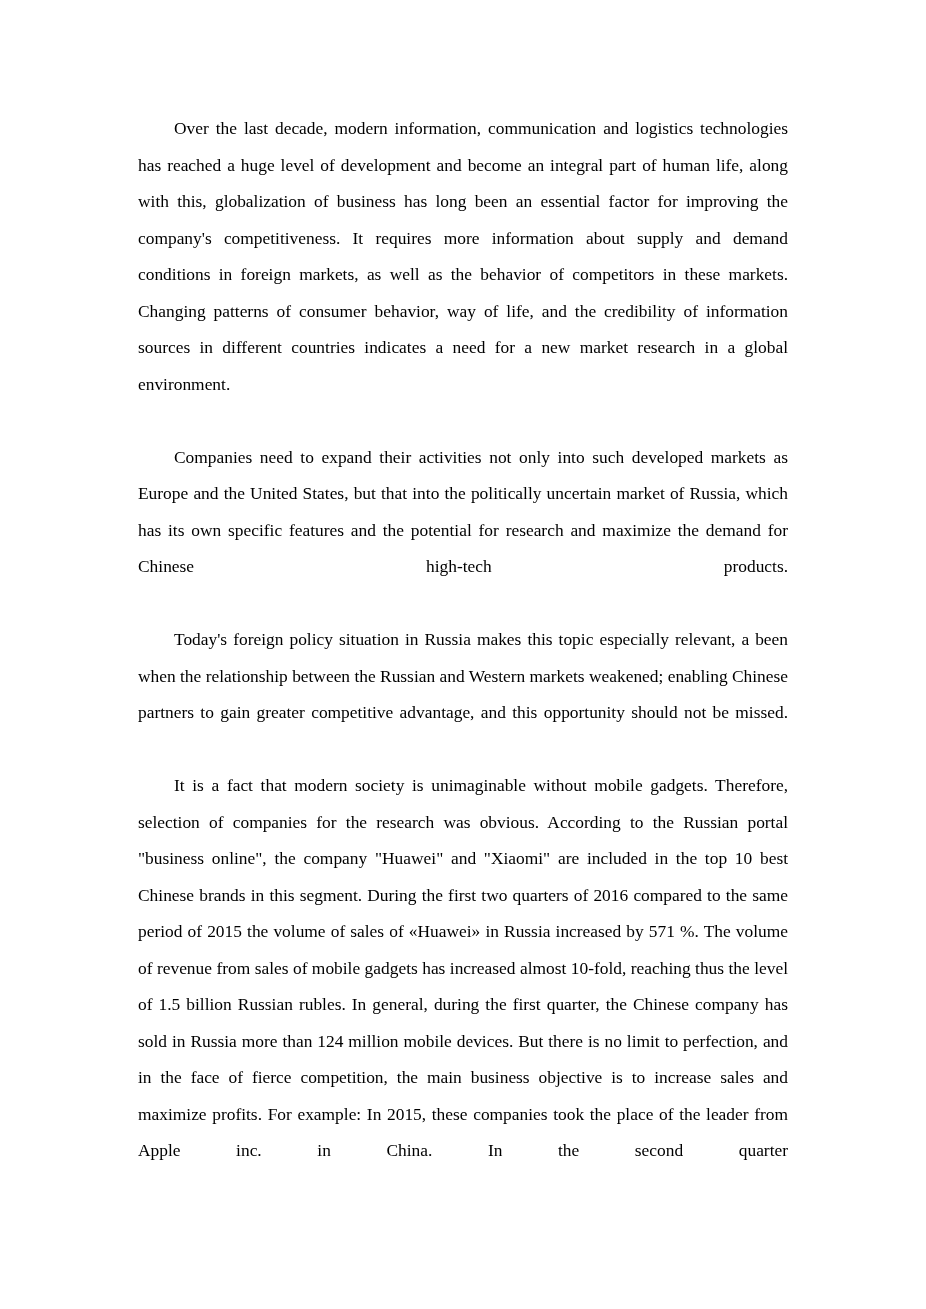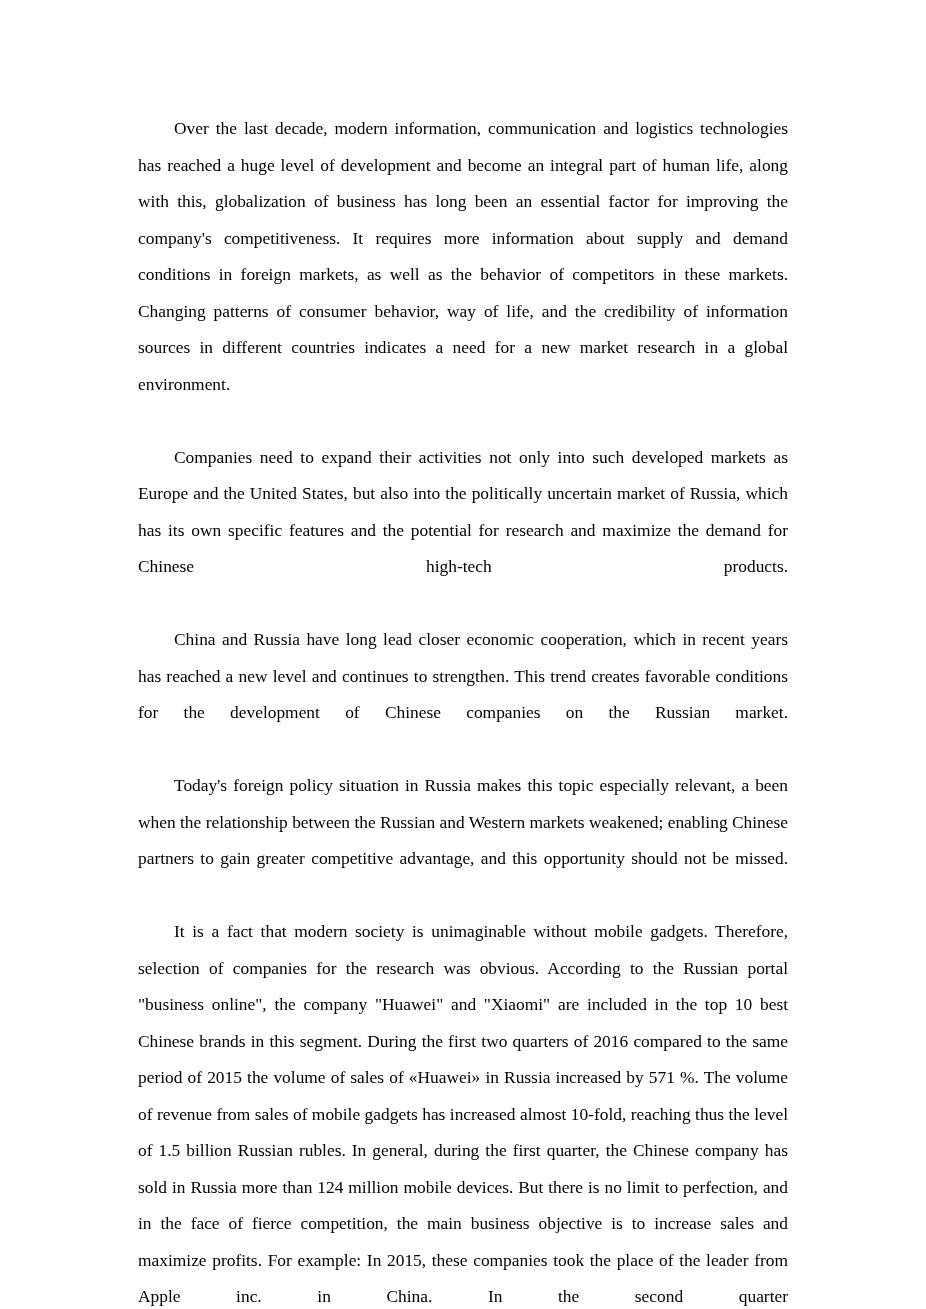--- a/index.html
+++ b/index.html
@@ -39,18 +39,17 @@
     display: inline-block;
     width: 100%;
   }
 </style>
 </head>
 <body>
 
 <div class="page">
   <div class="body-text">
     <p class="para">Over the last decade, modern information, communication and logistics technologies has reached a huge level of development and become an integral part of human life, along with this, globalization of business has long been an essential factor for improving the company's competitiveness. It requires more information about supply and demand conditions in foreign markets, as well as the behavior of competitors in these markets. Changing patterns of consumer behavior, way of life, and the credibility of information sources in different countries indicates a need for a new market research in a global environment.</p>
-    <p class="para">Companies need to expand their activities not only into such developed markets as Europe and the United States, but also into the politically uncertain market of Russia, which has its own specific features and the potential for research and maximize the demand for Chinese high-tech products.</p>
-    <p class="para">China and Russia have long lead closer economic cooperation, which in recent years has reached a new level and continues to strengthen. This trend creates favorable conditions for the development of Chinese companies on the Russian market.</p>
+    <p class="para">Companies need to expand their activities not only into such developed markets as Europe and the United States, but that into the politically uncertain market of Russia, which has its own specific features and the potential for research and maximize the demand for Chinese high-tech products.</p>
     <p class="para">Today's foreign policy situation in Russia makes this topic especially relevant, a been when the relationship between the Russian and Western markets weakened; enabling Chinese partners to gain greater competitive advantage, and this opportunity should not be missed.</p>
     <p class="para">It is a fact that modern society is unimaginable without mobile gadgets. Therefore, selection of companies for the research was obvious. According to the Russian portal "business online", the company "Huawei" and "Xiaomi" are included in the top 10 best Chinese brands in this segment. During the first two quarters of 2016 compared to the same period of 2015 the volume of sales of «Huawei» in Russia increased by 571 %. The volume of revenue from sales of mobile gadgets has increased almost 10-fold, reaching thus the level of 1.5 billion Russian rubles. In general, during the first quarter, the Chinese company has sold in Russia more than 124 million mobile devices. But there is no limit to perfection, and in the face of fierce competition, the main business objective is to increase sales and maximize profits. For example: In 2015, these companies took the place of the leader from Apple inc. in China. In the second quarter</p>
   </div>
 </div>
 
 </body></html>

